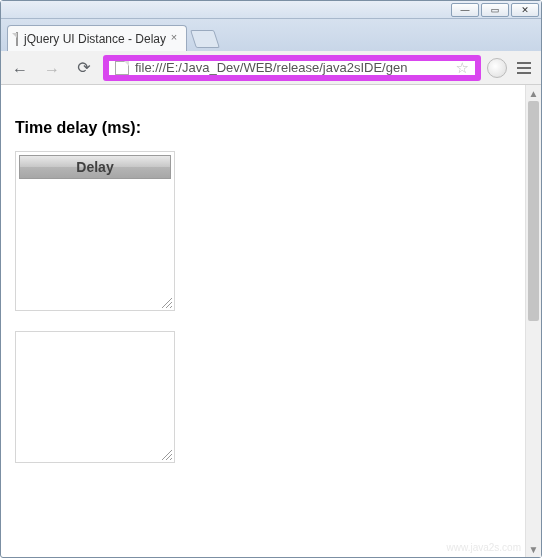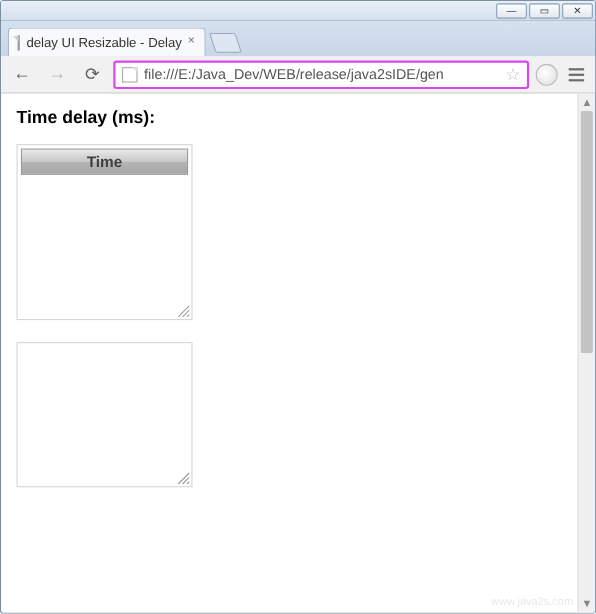--- a/index.html
+++ b/index.html
@@ -89,21 +89,21 @@
     width: 26px; height: 26px;
     display: flex; align-items: center; justify-content: center;
     color: #5f6368; font-size: 16px;
     border-radius: 3px;
   }
   .nav-btn.disabled { color: #b7b7b7; }
   .omnibox {
     flex: 1;
     height: 26px;
     background: #fff;
-    border: 2px solid #d946ef;
+    border: 6px solid #d946ef;
     border-radius: 3px;
     display: flex; align-items: center;
     padding: 0 6px;
     font-size: 13px; color: #555;
     overflow: hidden; white-space: nowrap;
   }
   .omnibox .page-icon {
     width: 14px; height: 14px; margin-right: 6px;
     border: 1px solid #aaa; background: #fff; position: relative;
   }
@@ -130,21 +130,21 @@
     flex: 1; position: relative; display: flex;
     overflow: hidden;
   }
   .page {
     flex: 1; overflow: auto;
     padding: 12px 14px;
     font-family: Verdana, Arial, sans-serif;
   }
   .page h3 {
     font-size: 16px; font-weight: bold; color: #000;
-    margin: 2px 0 14px 0;
+    margin: 22px 0 14px 0;
   }
   .resizable {
     width: 160px; height: 160px;
     border: 1px solid #d6d6d6;
     background: #fff;
     position: relative;
     padding: 3px;
     margin-bottom: 20px;
   }
   .resizable.short { height: 132px; }
@@ -197,21 +197,21 @@
 
   <div class="titlebar">
     <div class="win-btn">—</div>
     <div class="win-btn">▭</div>
     <div class="win-btn">✕</div>
   </div>
 
   <div class="tabstrip">
     <div class="tab">
       <span class="favicon"></span>
-      <span>delay UI Resizable - Delay</span>
+      <span>jQuery UI Distance - Delay</span>
       <span class="tab-close">×</span>
     </div>
     <div class="newtab"></div>
   </div>
 
   <div class="toolbar">
     <div class="nav-btn">←</div>
     <div class="nav-btn disabled">→</div>
     <div class="nav-btn">⟳</div>
     <div class="omnibox">
@@ -225,21 +225,21 @@
         <div></div>
         <div></div>
     </div>
   </div>
 
   <div class="viewport">
     <div class="page">
 
       <h3>Time delay (ms):</h3>
       <div class="resizable">
-        <div class="widget-header">Time</div>
+        <div class="widget-header">Delay</div>
         <div class="grip">
           <svg width="14" height="14">
             <line x1="3" y1="13" x2="13" y2="3" stroke="#9a9a9a" stroke-width="1"></line>
             <line x1="7" y1="13" x2="13" y2="7" stroke="#9a9a9a" stroke-width="1"></line>
             <line x1="11" y1="13" x2="13" y2="11" stroke="#9a9a9a" stroke-width="1"></line>
           </svg>
         </div>
       </div>
 
       <div class="resizable short">

